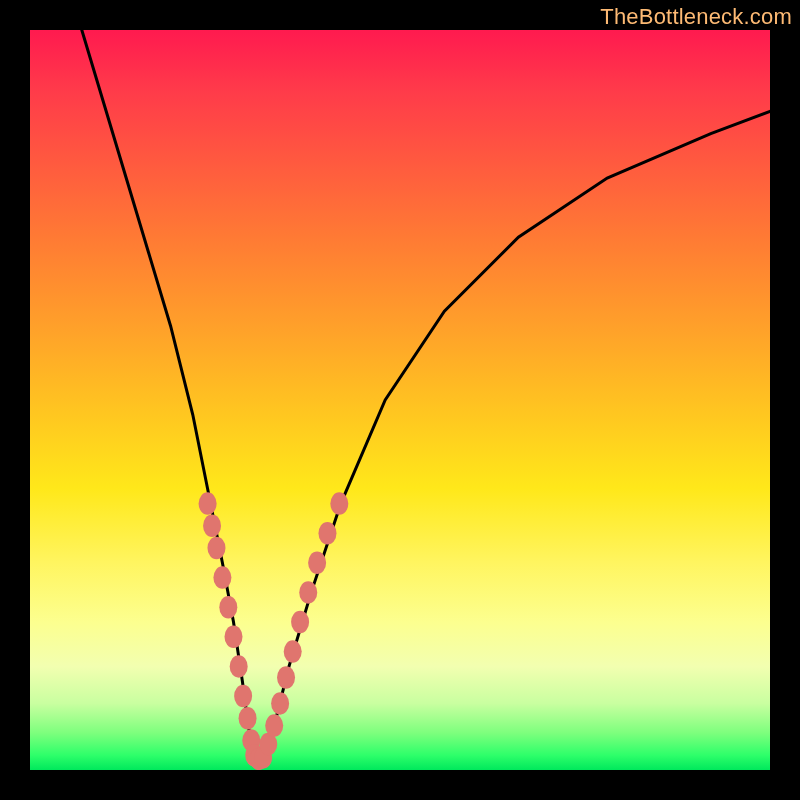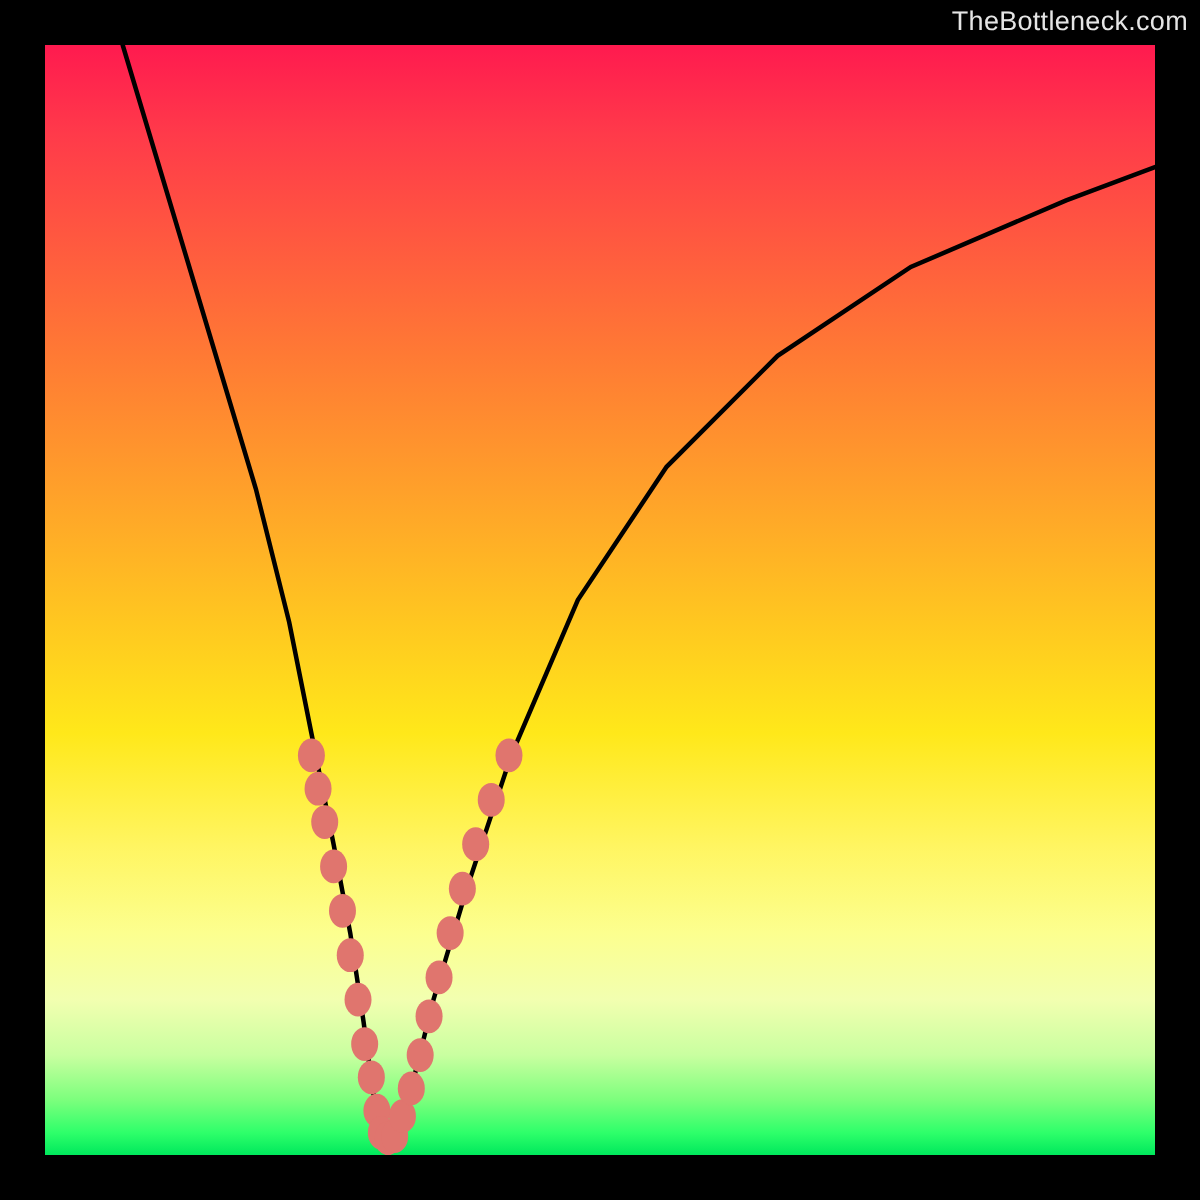--- a/index.html
+++ b/index.html
@@ -48,22 +48,22 @@
     position: absolute;
     left: 0;
     top: 0;
     width: 740px;
     height: 740px;
   }
   .watermark {
     position: absolute;
     top: 4px;
     right: 8px;
-    color: #e5e5e5;
-    font-size: 18px;
+    color: #fdba74;
+    font-size: 22px;
     font-weight: 500;
     letter-spacing: 0.2px;
   }
 </style>
 </head>
 <body>
 
 <div class="frame">
   <div class="plot">
     <svg class="curve" viewBox="0 0 740 740" preserveAspectRatio="none">

